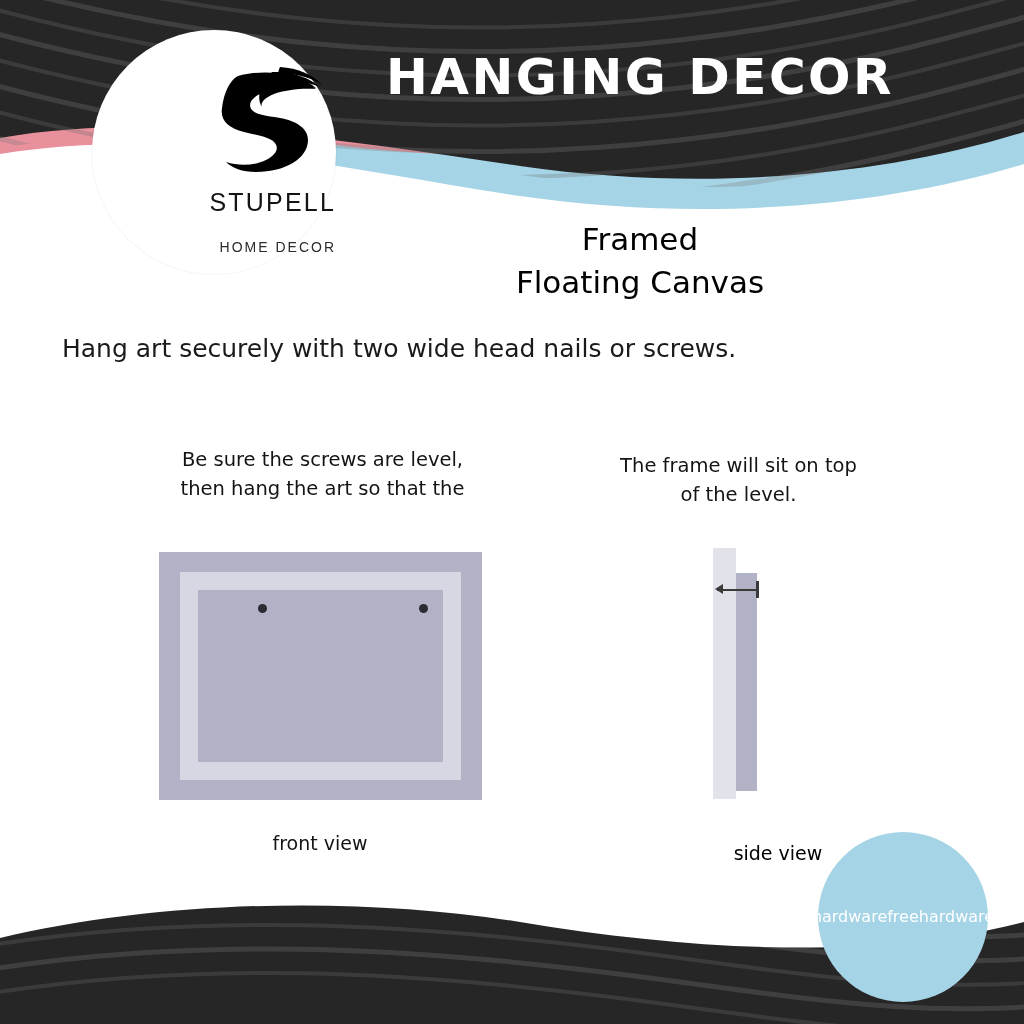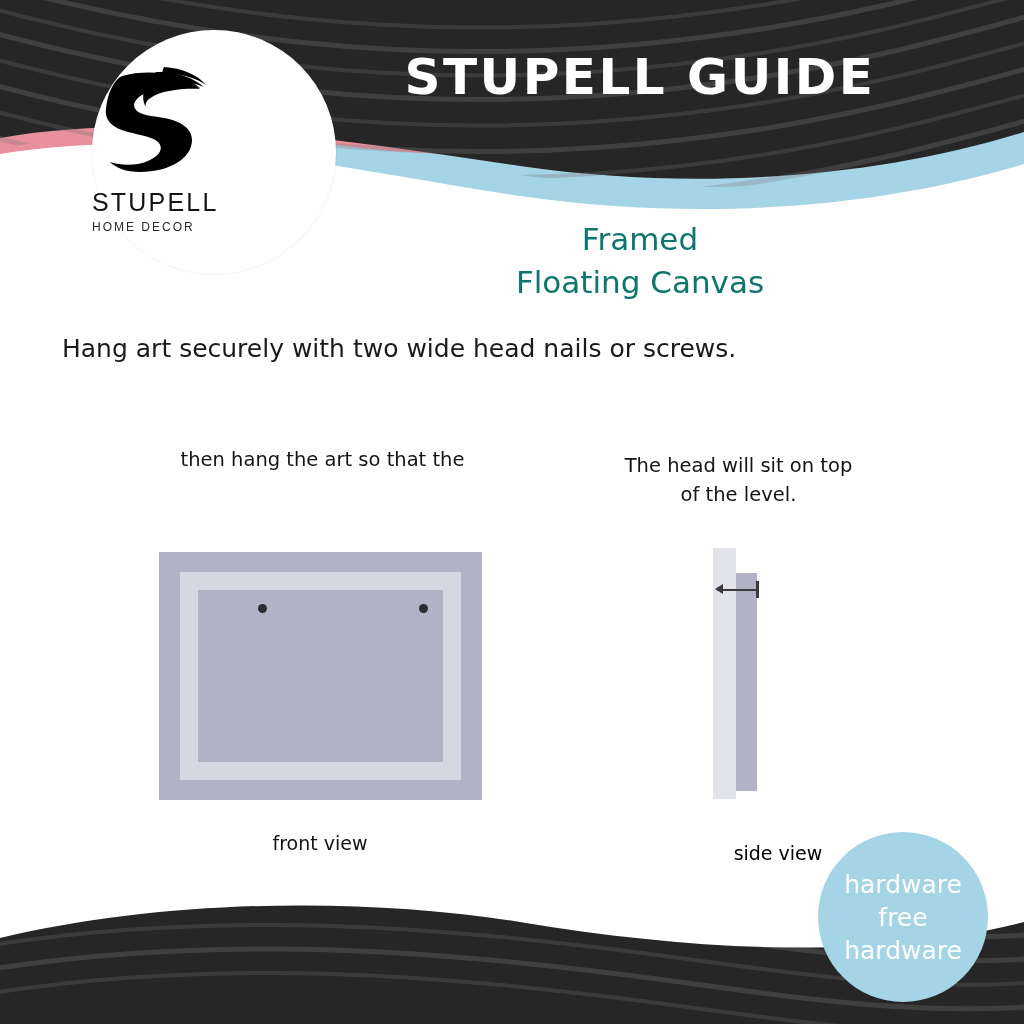--- a/index.html
+++ b/index.html
@@ -38,41 +38,41 @@
     left: 92px;
     top: 30px;
     width: 244px;
     height: 244px;
     border-radius: 50%;
     background: #ffffff;
     box-shadow: 0 0 0 1px rgba(0,0,0,0.04);
     z-index: 6;
     display: flex;
     flex-direction: column;
-    align-items: flex-start;
+    align-items: flex-end;
     justify-content: flex-start;
   }
   .logo-mark {
     margin-top: 28px;
     width: 128px;
     height: 128px;
   }
   .logo-name {
     font-size: 25px;
     letter-spacing: 2.2px;
     font-weight: 400;
     color: #141414;
     margin-top: 2px;
     font-family: "Liberation Sans", sans-serif;
   }
   .logo-sub {
-    font-size: 12px;
+    font-size: 14px;
     letter-spacing: 2.0px;
     color: #2b2b2b;
-    margin-top: 3px;
+    margin-top: 22px;
     font-family: "Liberation Sans", sans-serif;
   }
 
   
   .header-title {
     position: absolute;
     left: 380px;
     top: 48px;
     width: 520px;
     text-align: center;
@@ -86,21 +86,21 @@
 
   
   .product-type {
     position: absolute;
     left: 360px;
     top: 218px;
     width: 560px;
     text-align: center;
     font-size: 31px;
     line-height: 1.38;
-    color: #0f766e;
+    color: #000000;
     z-index: 5;
   }
 
   
   .instruction {
     position: absolute;
     left: 62px;
     top: 334px;
     width: 900px;
     text-align: left;
@@ -237,26 +237,26 @@
   
   .hardware-badge {
     position: absolute;
     left: 818px;
     top: 832px;
     width: 170px;
     height: 170px;
     border-radius: 50%;
     background: #a5d4e6;
     display: flex;
-    flex-direction: column;
+    flex-direction: row;
     align-items: center;
     justify-content: center;
     z-index: 8;
     color: #ffffff;
-    font-size: 25px;
+    font-size: 16px;
     line-height: 1.32;
     text-align: center;
   }
 </style>
 </head>
 <body>
 
 <div class="banner-top">
   <svg width="1024" height="215" viewBox="0 0 1024 215" xmlns="http://www.w3.org/2000/svg">
     <defs>
@@ -309,35 +309,36 @@
         <path d="M56 22 C76 19 96 23 108 31 C94 30 76 32 66 36 C56 40 52 45 54 49 C50 44 50 32 56 22 Z"></path>
         <path d="M64 14 C84 13 102 20 112 29 C100 24 84 22 72 24 C66 25 62 27 60 30 C59 24 61 18 64 14 Z"></path>
         <path d="M72 9 C90 10 106 17 114 27 C104 20 90 16 78 16 C74 16 72 17 70 18 C70 14 71 11 72 9 Z"></path>
       </g>
     </svg>
   </div>
   <div class="logo-name">STUPELL</div>
   <div class="logo-sub">HOME DECOR</div>
 </div>
 
-<div class="header-title">STUPELL GUIDE</div>
+<div class="header-title">HANGING DECOR</div>
 
 <div class="product-type">
   <div>Framed</div>
   <div>Floating Canvas</div>
 </div>
 
 <div class="instruction">Hang art securely with two wide head nails or screws.</div>
 
 <div class="panel-left-caption">
+  <div>Be sure the screws are level,</div>
   <div>then hang the art so that the</div>
 </div>
 
 <div class="panel-right-caption">
-  <div>The head will sit on top</div>
+  <div>The frame will sit on top</div>
   <div>of the level.</div>
 </div>
 
 <div class="front-view">
   <div class="front-inner-border">
     <div class="front-canvas"></div>
     <div class="screw-dot left"></div>
     <div class="screw-dot right"></div>
   </div>
 </div>

